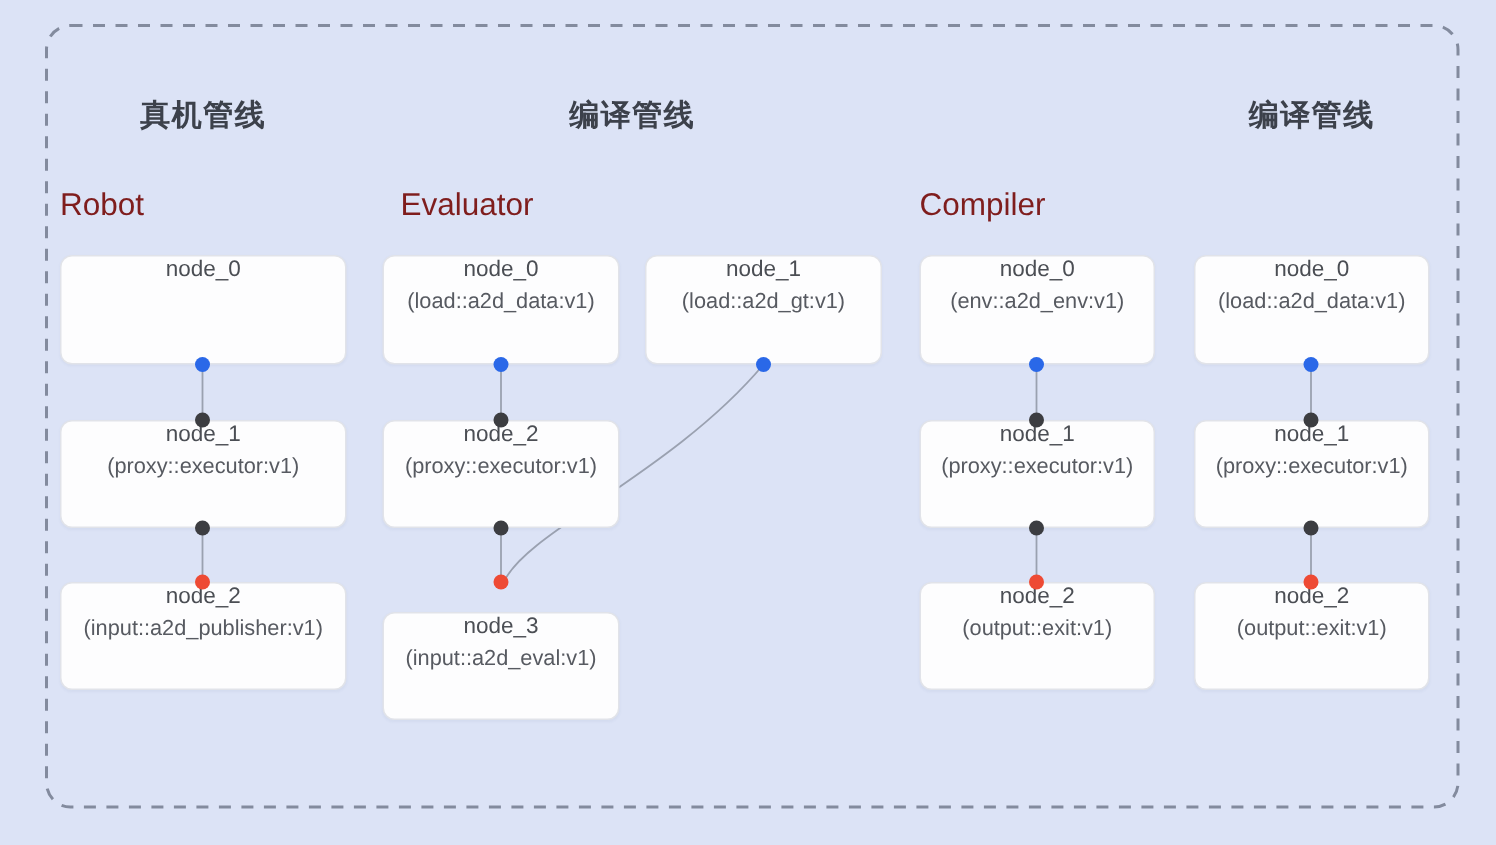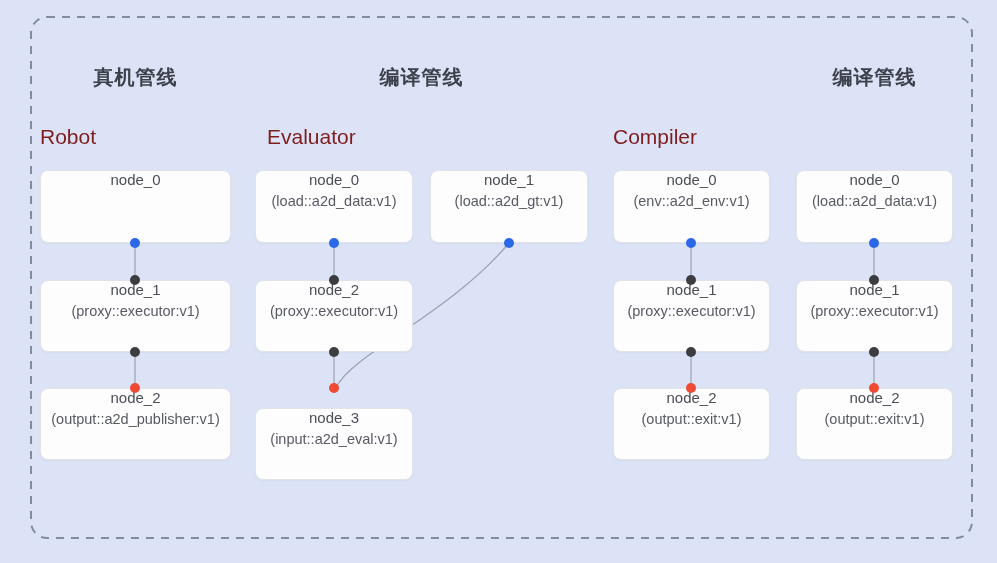--- a/index.html
+++ b/index.html
@@ -72,21 +72,21 @@
 
   <div class="node-box" style="left:40px;top:170px;width:191px;height:73px">
     <span class="node-name">node_0</span>
   </div>
   <div class="node-box" style="left:40px;top:280px;width:191px;height:72px">
     <span class="node-name">node_1</span>
     <span class="node-type">(proxy::executor:v1)</span>
   </div>
   <div class="node-box" style="left:40px;top:388px;width:191px;height:72px">
     <span class="node-name">node_2</span>
-    <span class="node-type">(output::a2d_publisher:v1)</span>
+    <span class="node-type">(input::a2d_publisher:v1)</span>
   </div>
 
   <div class="node-box" style="left:255px;top:170px;width:158px;height:73px">
     <span class="node-name">node_0</span>
     <span class="node-type">(load::a2d_data:v1)</span>
   </div>
   <div class="node-box" style="left:430px;top:170px;width:158px;height:73px">
     <span class="node-name">node_1</span>
     <span class="node-type">(load::a2d_gt:v1)</span>
   </div>

